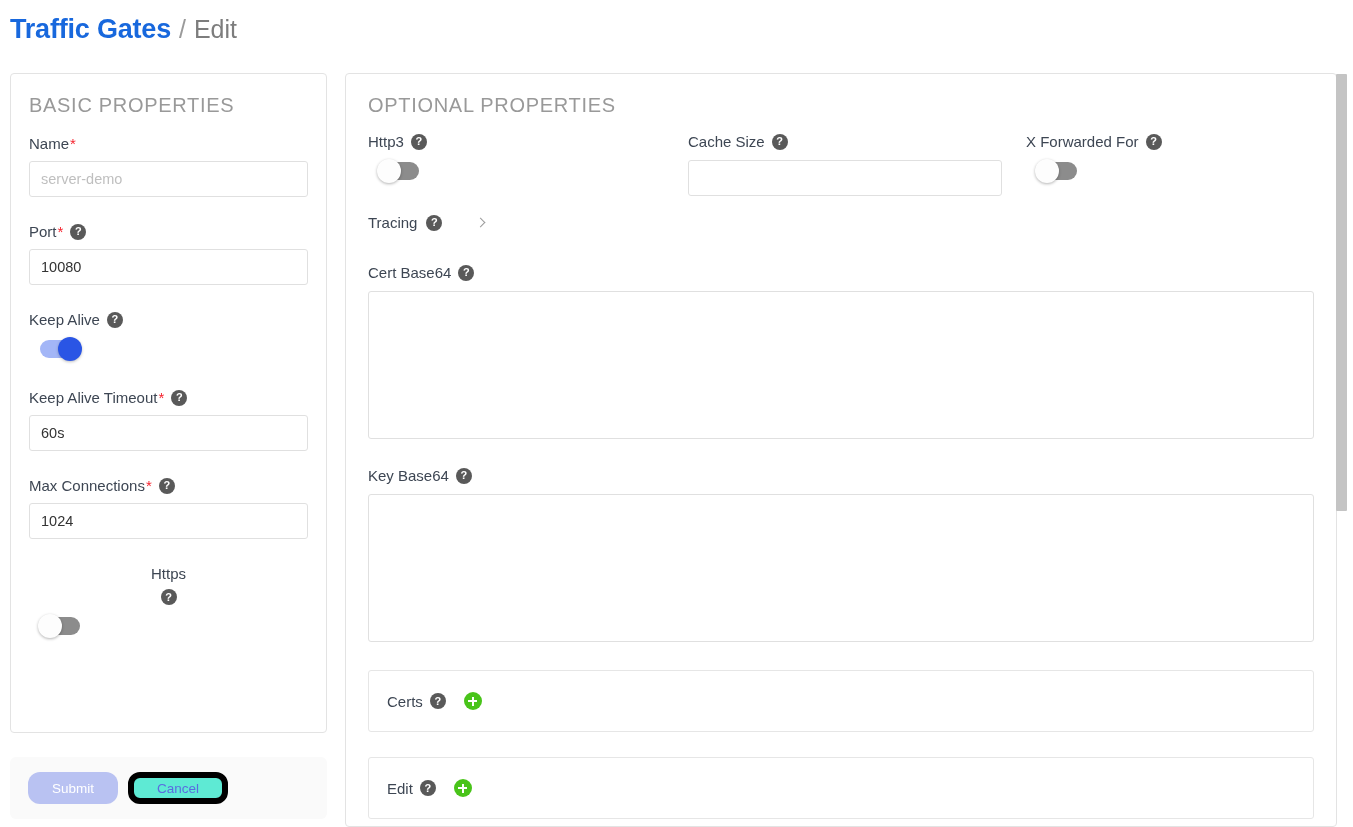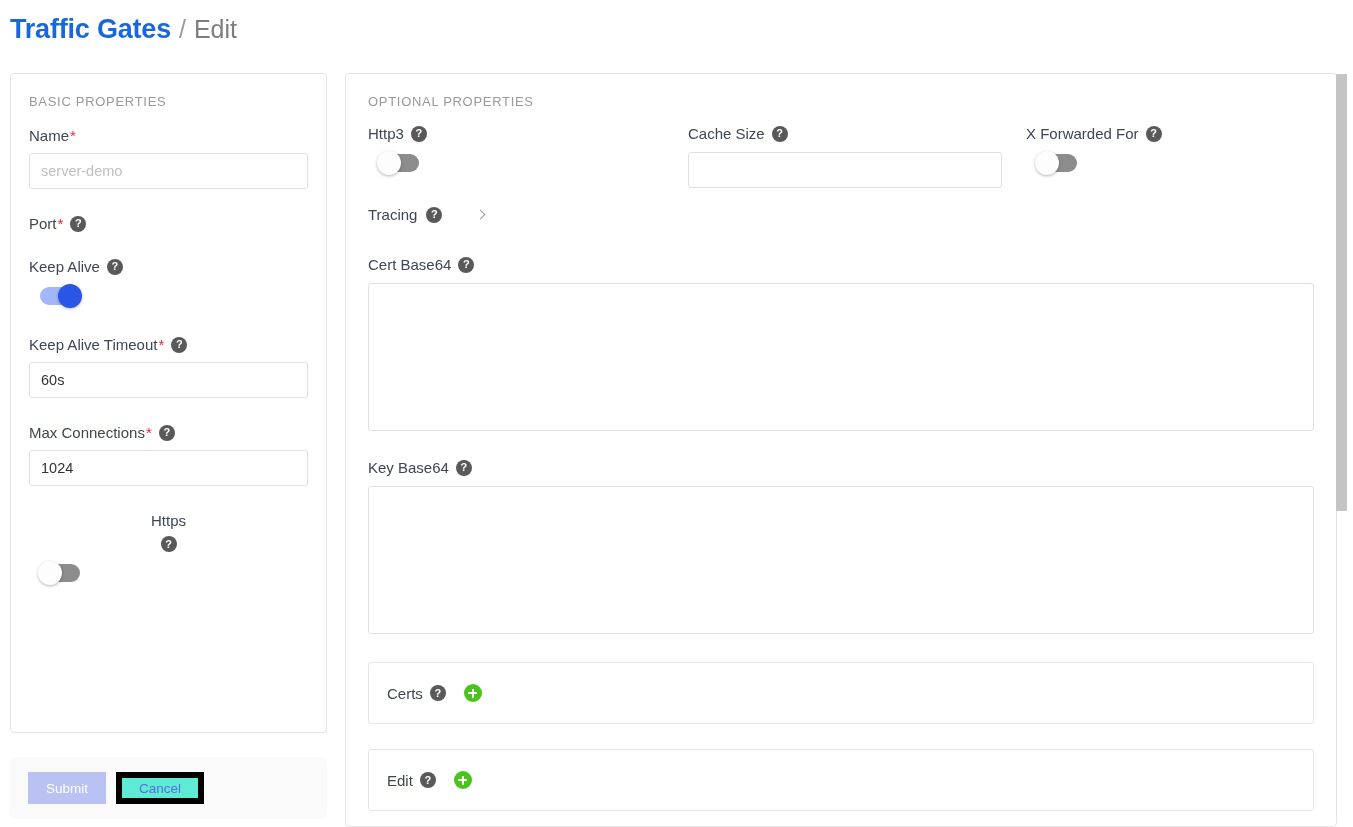--- a/index.html
+++ b/index.html
@@ -50,21 +50,21 @@
     width: 317px; height: 660px;
     overflow: hidden;
   }
   .panel-right {
     left: 345px; top: 73px;
     width: 992px; height: 754px;
     overflow: hidden;
   }
 
   .section-title {
-    font-size: 13px;
+    font-size: 20px;
     color: #999999;
     letter-spacing: 0.7px;
     font-weight: 400;
   }
 
   .field-label {
     font-size: 15px;
     color: #3d4653;
     display: flex;
     align-items: center;
@@ -157,26 +157,26 @@
     width: 317px; height: 62px;
     background: #fafafa;
     border-radius: 6px;
     display: flex;
     align-items: center;
     padding-left: 18px;
     gap: 10px;
   }
   .btn {
     height: 32px;
-    border-radius: 0;
+    border-radius: 12px;
     font-size: 13.5px;
     display: inline-flex;
     align-items: center;
     justify-content: center;
-    padding: 0 17px;
+    padding: 0 23px;
     cursor: pointer;
     font-family: "Liberation Sans", sans-serif;
     border: 1px solid transparent;
   }
   .btn-submit {
     background: #b9c2f2;
     color: #ffffff;
     cursor: not-allowed;
   }
   .btn-cancel {
@@ -266,20 +266,21 @@
       </div>
       <input class="text-input" type="text" value="" placeholder="server-demo" style="">
     </div>
 
     <div class="field-block" style="margin-top:26px;">
       <div class="field-label lbl-row">
         <span>Port</span>
         <span class="req-star">*</span>
         <span class="help-icon">?</span>
       </div>
+      <input class="text-input" type="text" value="10080" style="">
     </div>
 
     <div class="field-block" style="margin-top:26px;">
       <div class="field-label" style="margin-bottom:12px;">
         <span>Keep Alive</span>
         <span class="help-icon">?</span>
       </div>
       <div class="toggle on" style="margin-left:11px;">
         <div class="knob"></div>
       </div>

